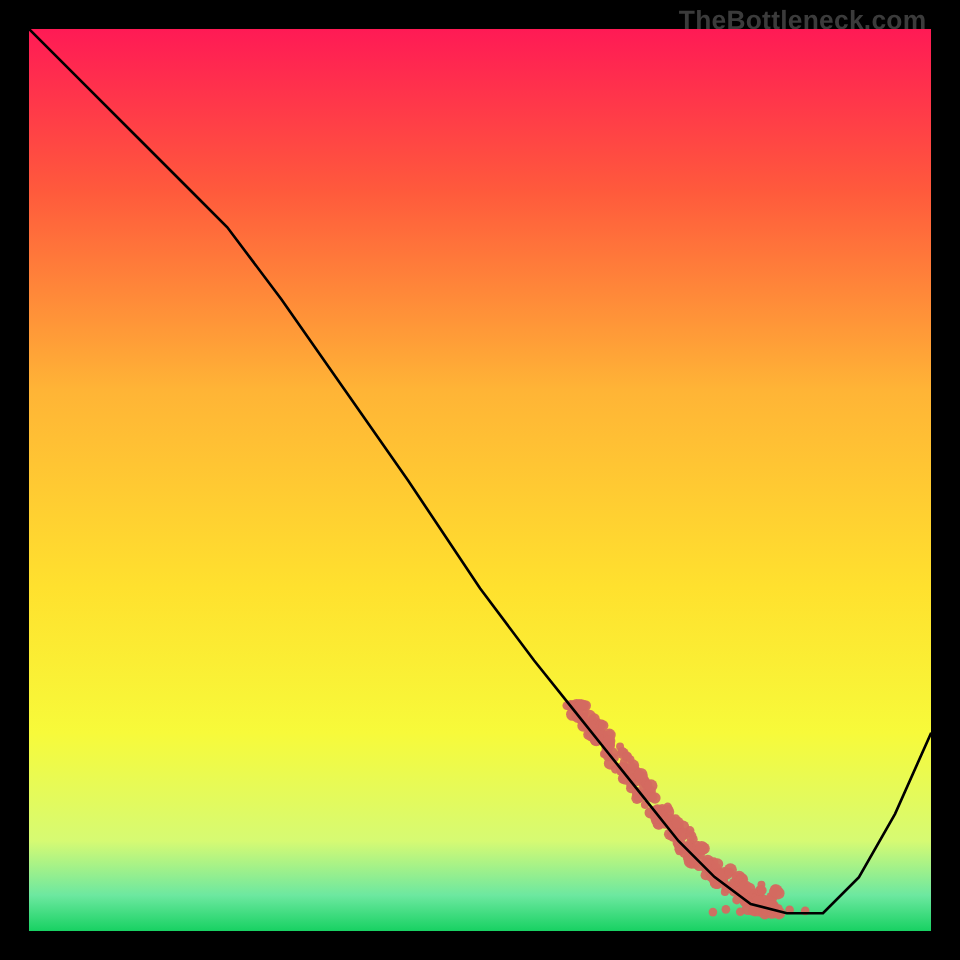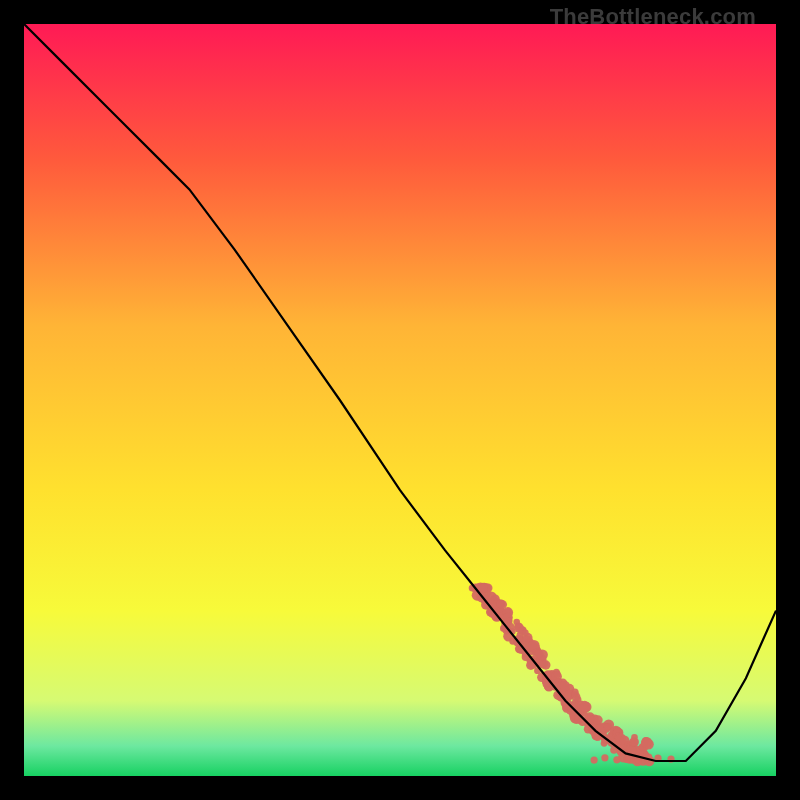--- a/index.html
+++ b/index.html
@@ -21,21 +21,21 @@
     position: absolute;
     left: 24px;
     top: 24px;
     width: 752px;
     height: 752px;
     overflow: hidden;
   }
   .watermark {
     position: absolute;
     top: 4px;
-    right: 44px;
+    right: 28px;
     color: #3b3b3b;
     font-size: 22px;
     font-weight: 600;
     letter-spacing: 0.2px;
     pointer-events: none;
   }
   svg { display: block; }
 </style>
 </head>
 <body>

